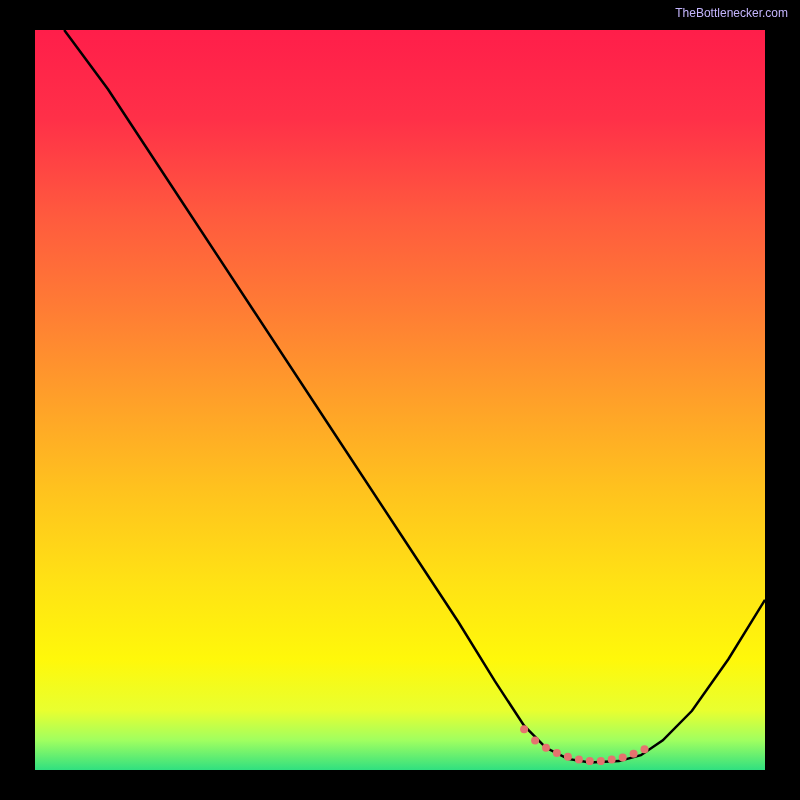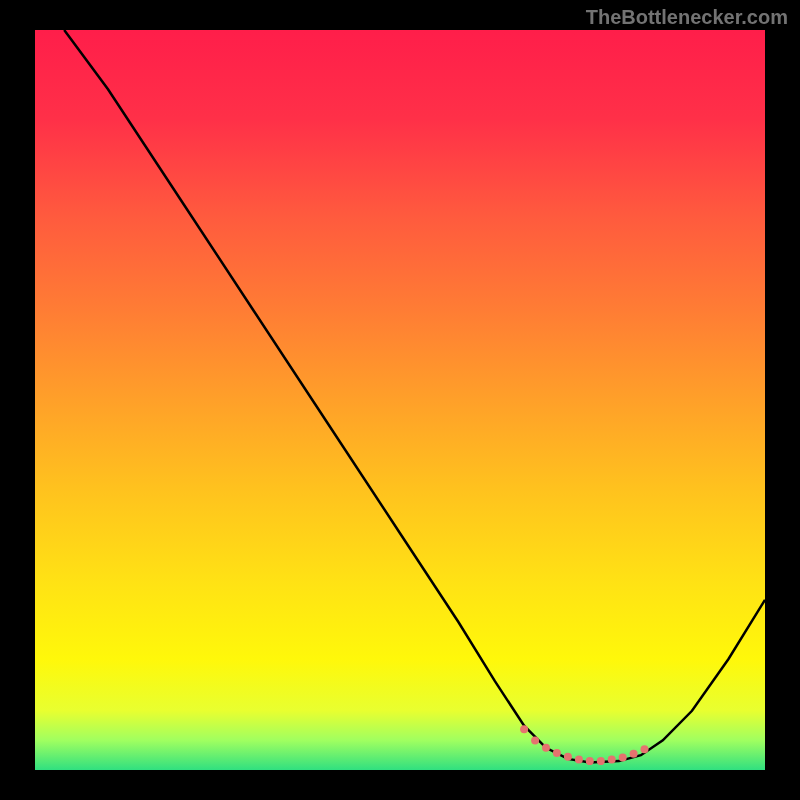--- a/index.html
+++ b/index.html
@@ -8,23 +8,23 @@
     background: #000;
     width: 800px;
     height: 800px;
     position: relative;
     font-family: Arial, sans-serif;
   }
   .attribution {
     position: absolute;
     top: 6px;
     right: 12px;
-    color: #737373;
-    font-size: 20px;
-    font-weight: bold;
+    color: #c4b5fd;
+    font-size: 12px;
+    font-weight: normal;
     z-index: 10;
   }
   .chart-area {
     position: absolute;
     left: 35px;
     top: 30px;
     width: 730px;
     height: 740px;
   }
   svg {

